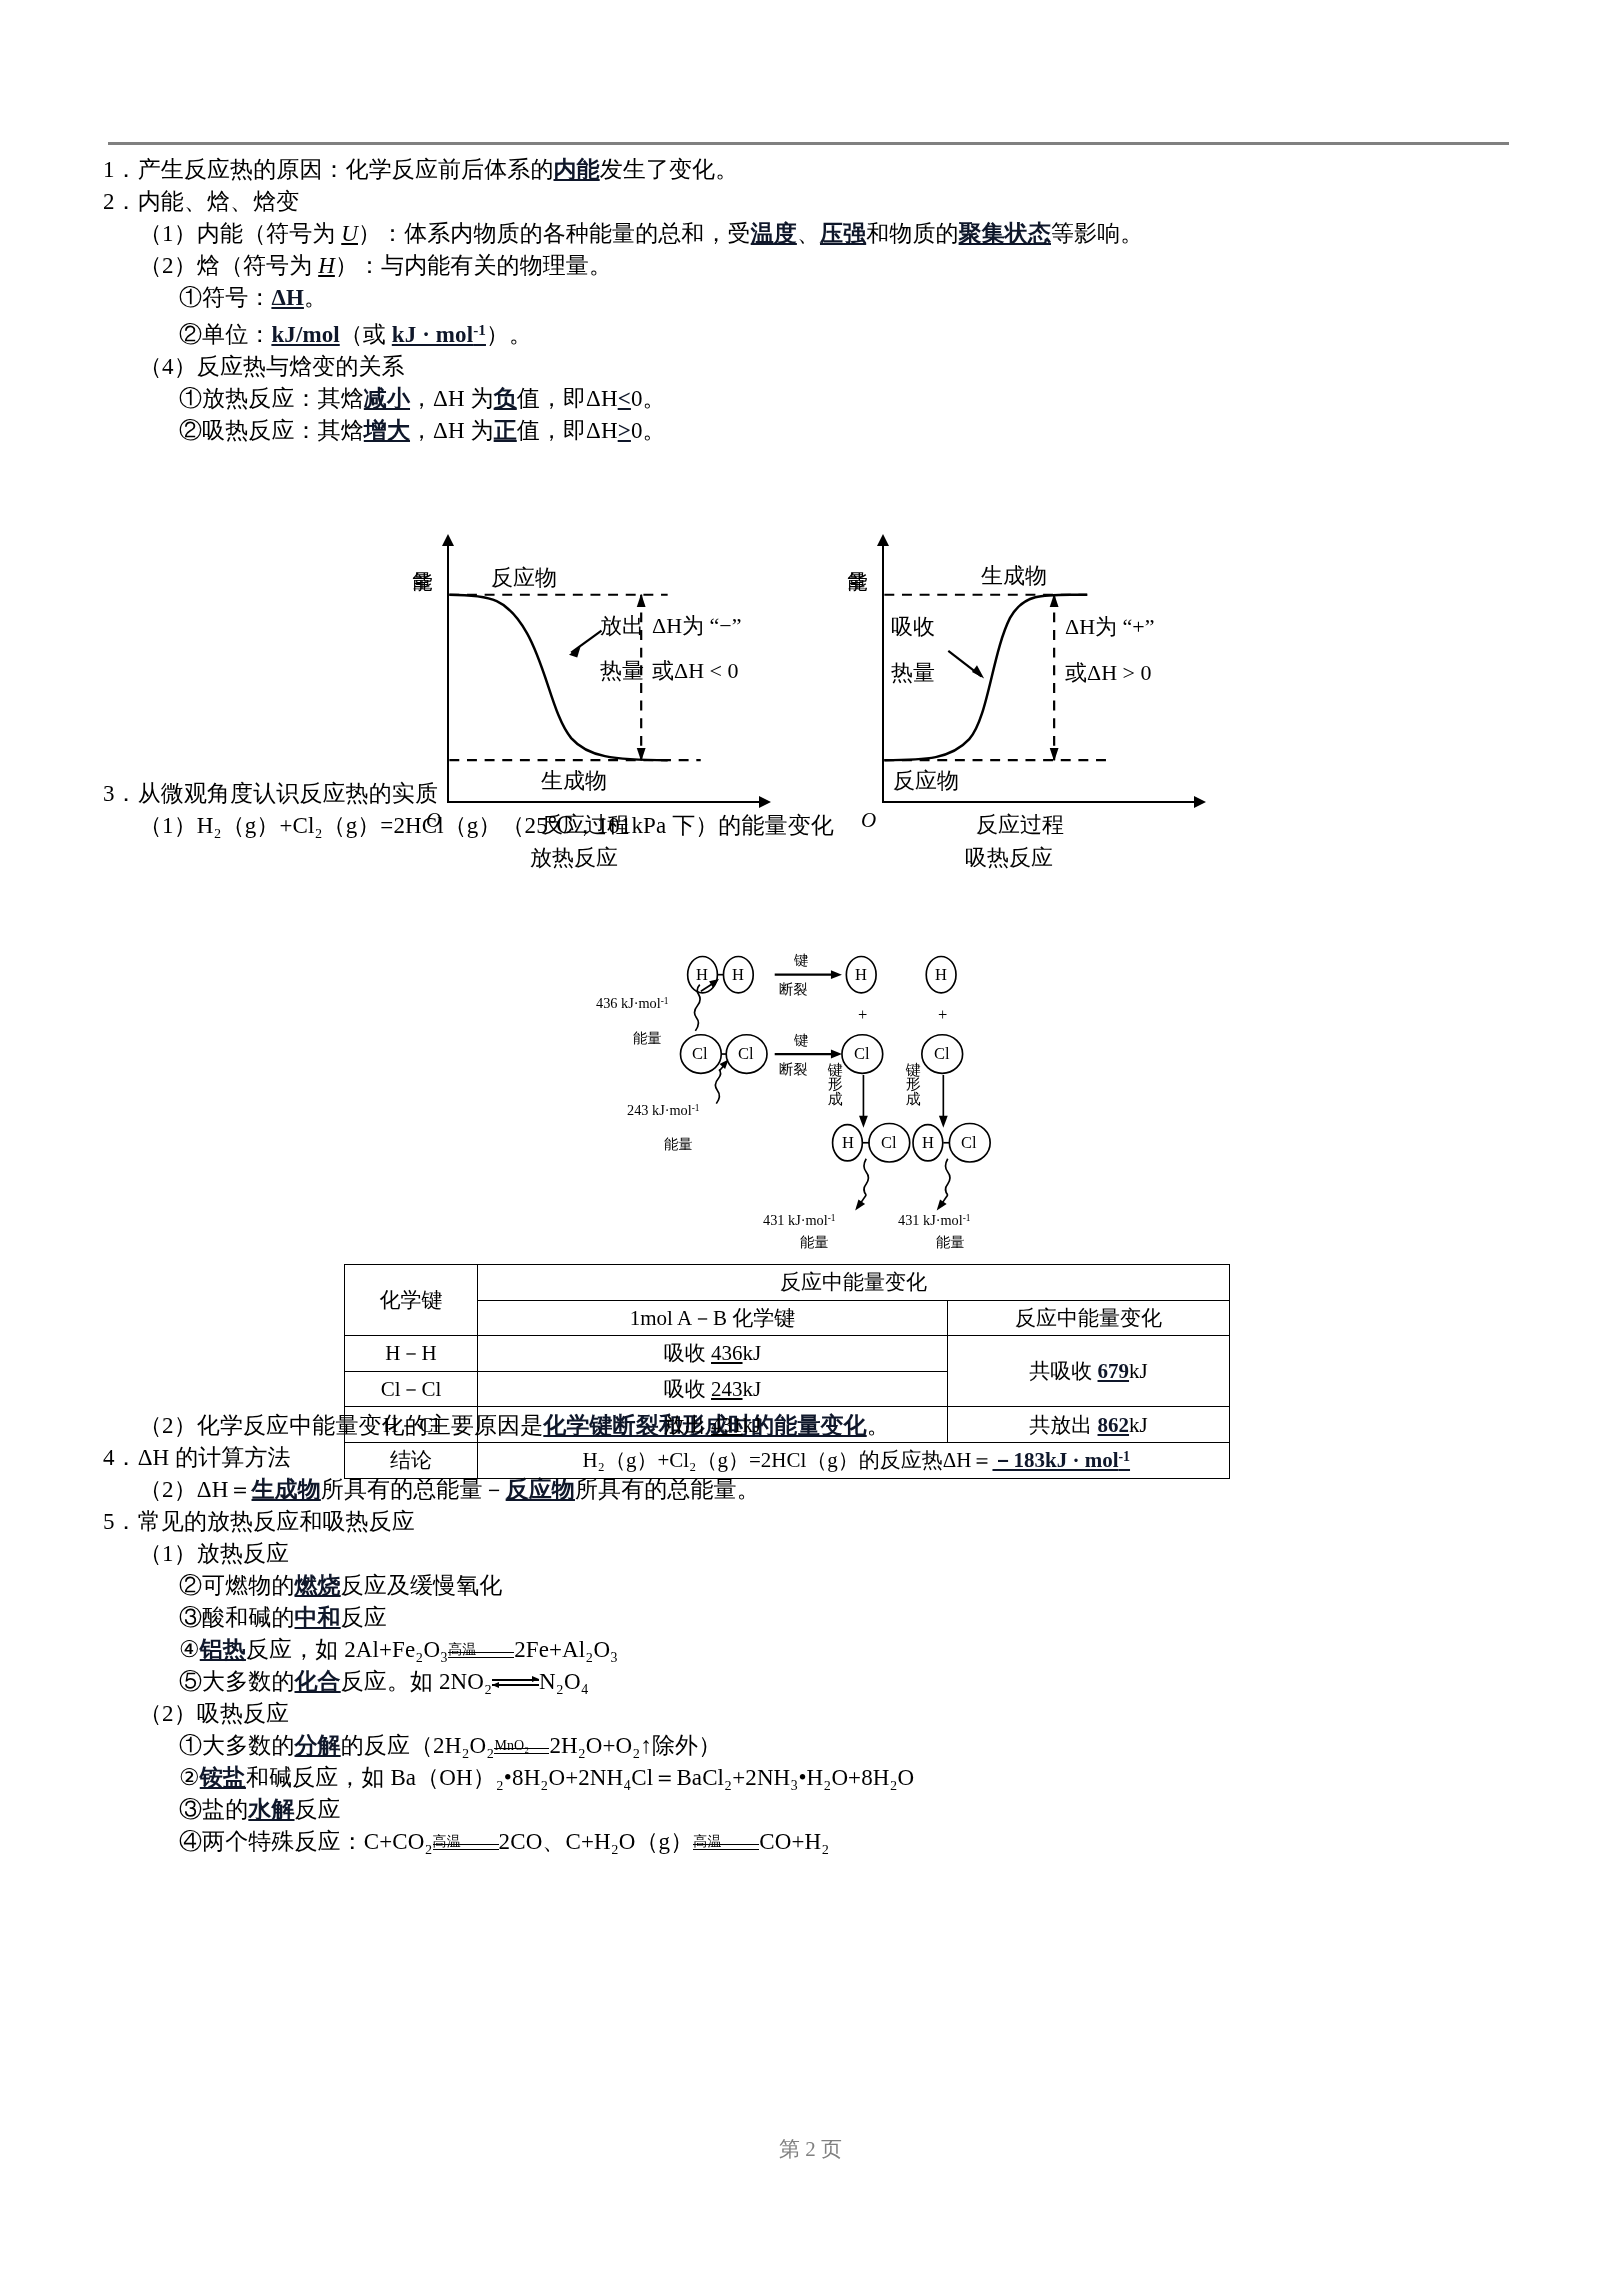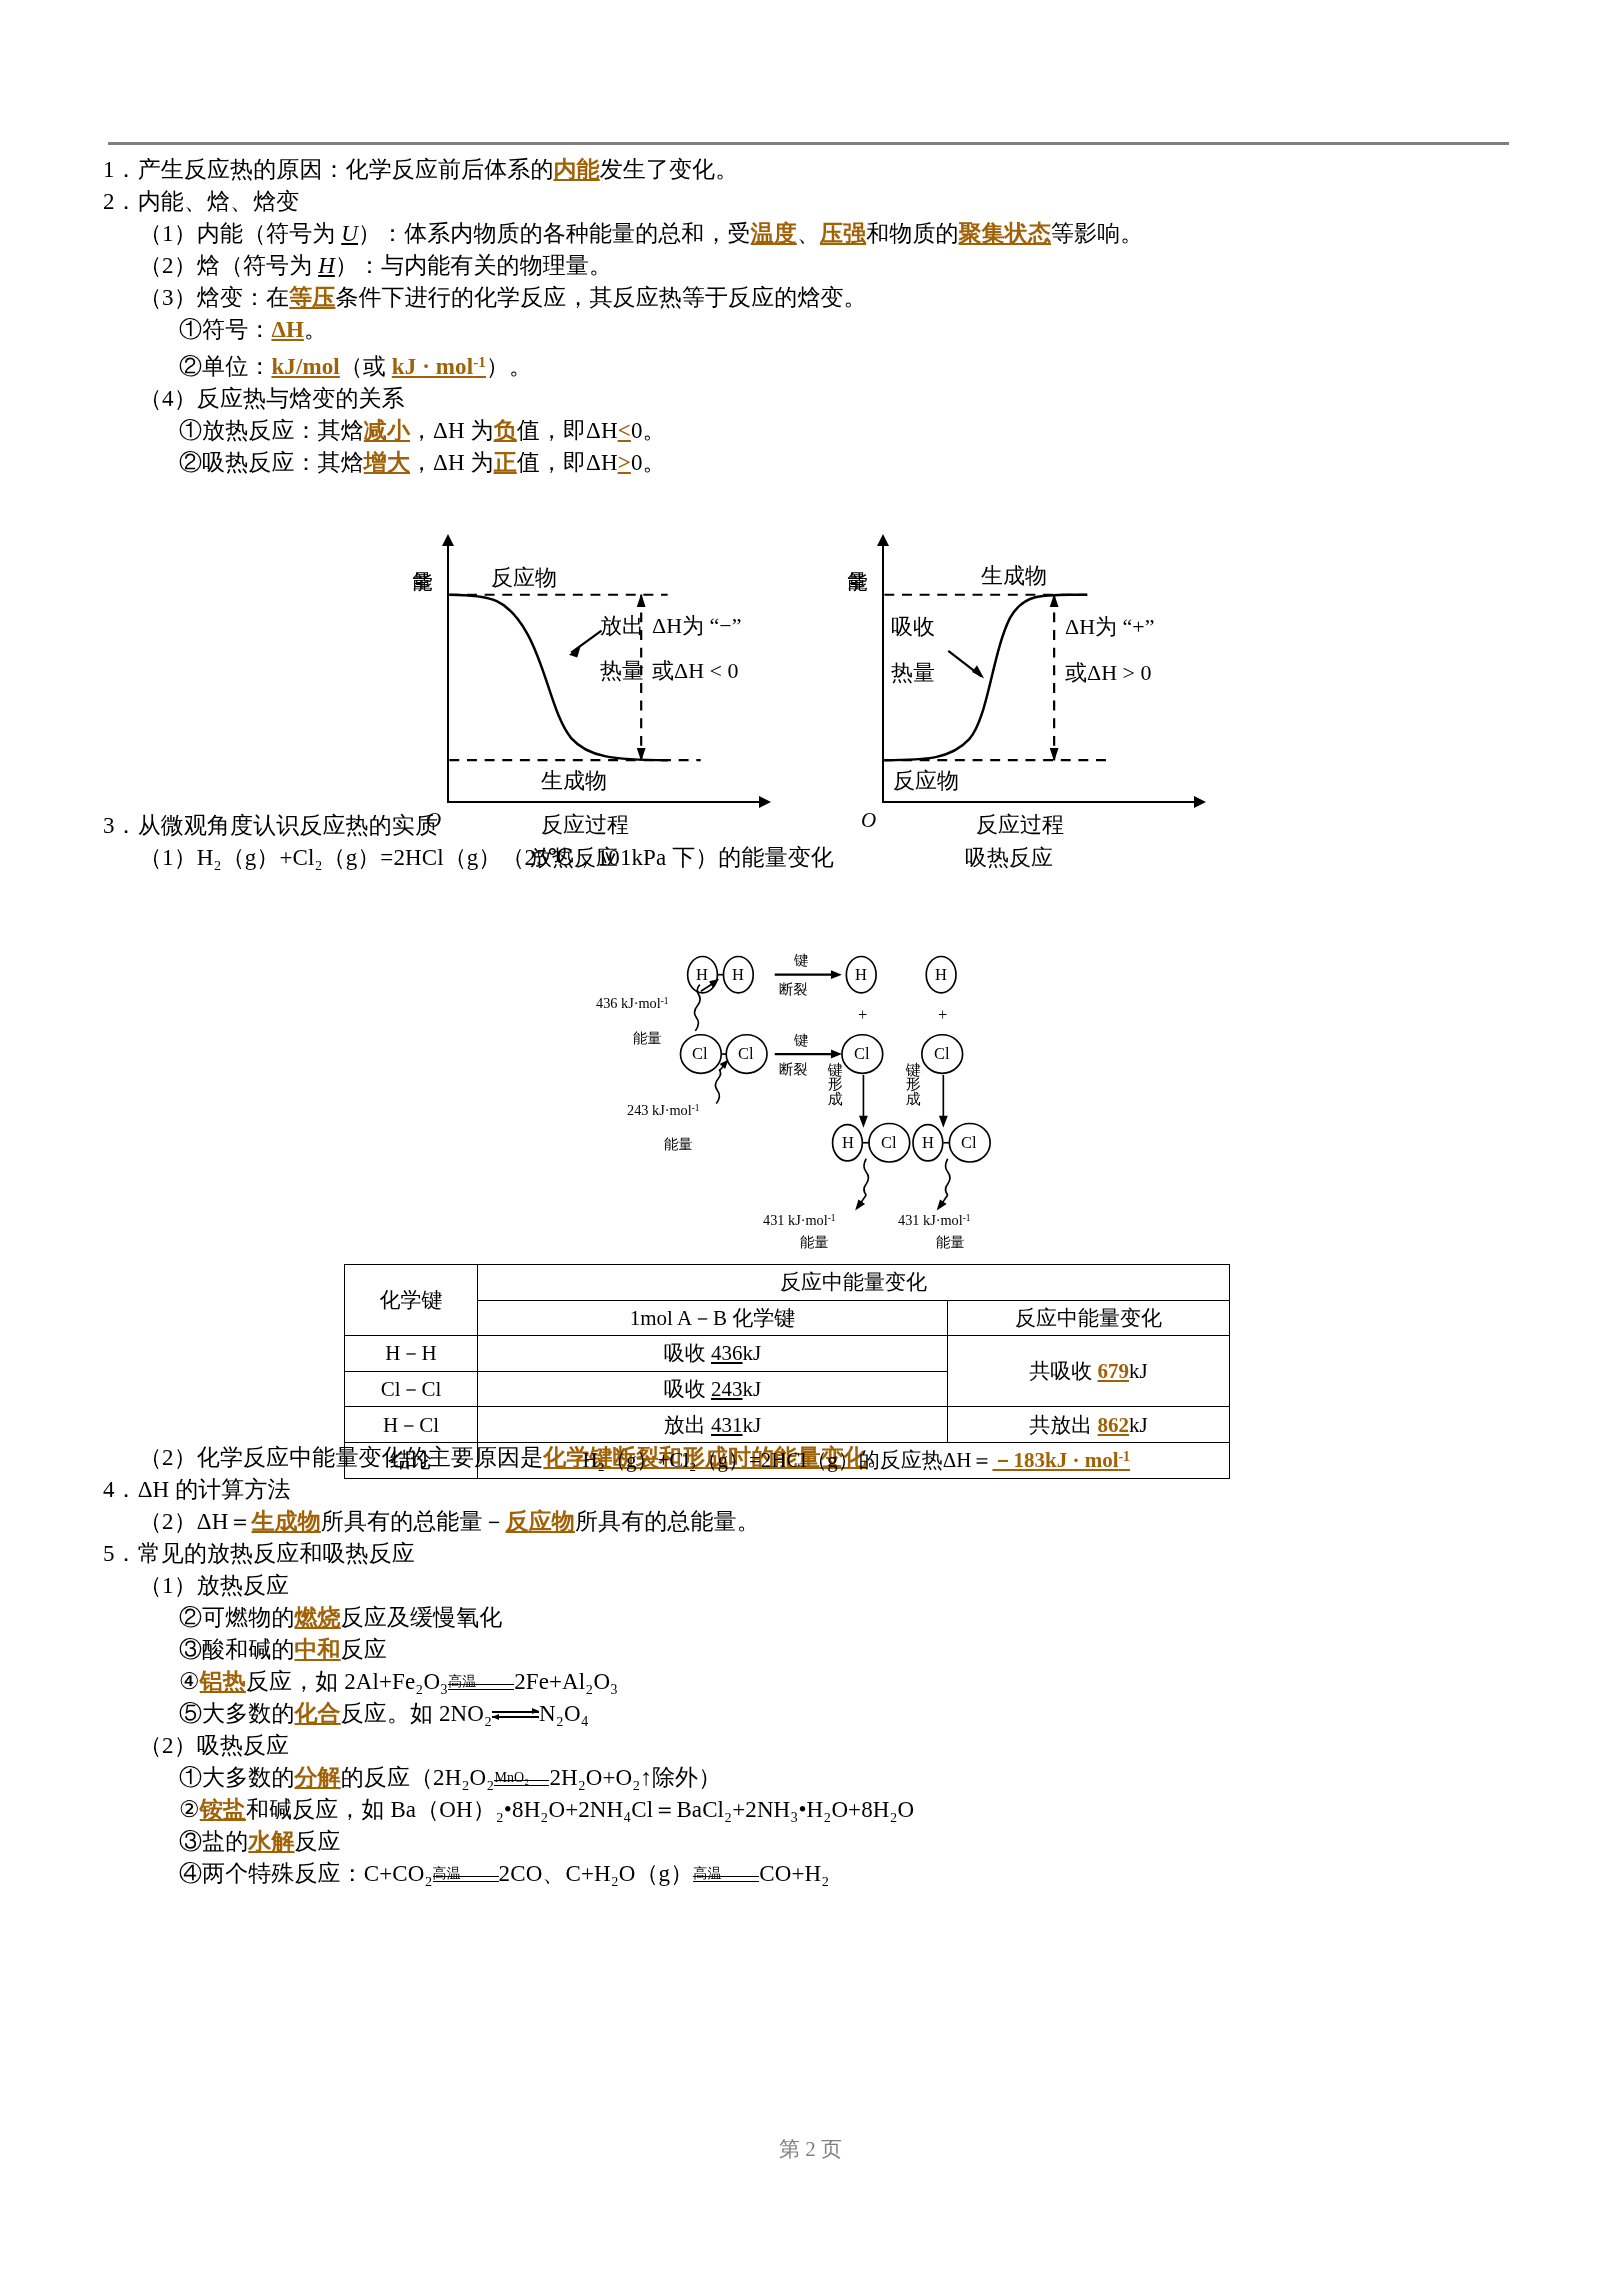--- a/index.html
+++ b/index.html
@@ -37,21 +37,21 @@
   }
   .ln {
     font-size: 23px;
     line-height: 32px;
     white-space: nowrap;
     letter-spacing: 0.1px;
   }
   .ind0 { padding-left: 0px; }
   .ind1 { padding-left: 36px; }
   .ind2 { padding-left: 76px; }
-  .redu { color: #a16207; font-weight: bold; text-decoration: underline; text-underline-offset: 1.7px; }
+  .redu { color: #0f172a; font-weight: bold; text-decoration: underline; text-underline-offset: 1.7px; }
   .uline { text-decoration: underline; text-underline-offset: 1.7px; }
   .ital { font-style: italic; }
   sup { font-size: 0.66em; vertical-align: 0.45em; }
 
   
   .charts {
     position: absolute;
     left: 331px;
     top: 534px;
     width: 937px;
@@ -225,21 +225,20 @@
   <div class="body-text">
 
     <div class="ln ind0"><span>1．产生反应热的原因：化学反应前后体系的</span><span class="redu">内能</span><span>发生了变化。</span></div>
 
     <div class="ln ind0">2．内能、焓、焓变</div>
 
     <div class="ln ind1"><span>（1）内能（符号为 </span><span class="ital uline">U</span><span>）：体系内物质的各种能量的总和，受</span><span class="redu">温度</span><span>、</span><span class="redu">压强</span><span>和物质的</span><span class="redu">聚集状态</span><span>等影响。</span></div>
 
     <div class="ln ind1"><span>（2）焓（符号为 </span><span class="ital uline">H</span><span>）：与内能有关的物理量。</span></div>
 
-    <div class="ln ind1"><span>（3）焓变：在</span><span class="redu">等压</span><span>条件下进行的化学反应，其反应热等于反应的焓变。</span></div>
 
     <div class="ln ind2"><span>①符号：</span><span class="redu">ΔH</span><span>。</span></div>
 
     <div class="ln ind2"><span>②单位：</span><span class="redu">kJ/mol</span><span>（或 </span><span class="redu"><span>kJ · mol</span><sup>-1</sup></span><span>）。</span></div>
 
     <div class="ln ind1">（4）反应热与焓变的关系</div>
 
     <div class="ln ind2"><span>①放热反应：其焓</span><span class="redu">减小</span><span>，ΔH 为</span><span class="redu">负</span><span>值，即ΔH</span><span class="redu">&lt;</span><span>0。</span></div>
 
     <div class="ln ind2"><span>②吸热反应：其焓</span><span class="redu">增大</span><span>，ΔH 为</span><span class="redu">正</span><span>值，即ΔH</span><span class="redu">&gt;</span><span>0。</span></div>

